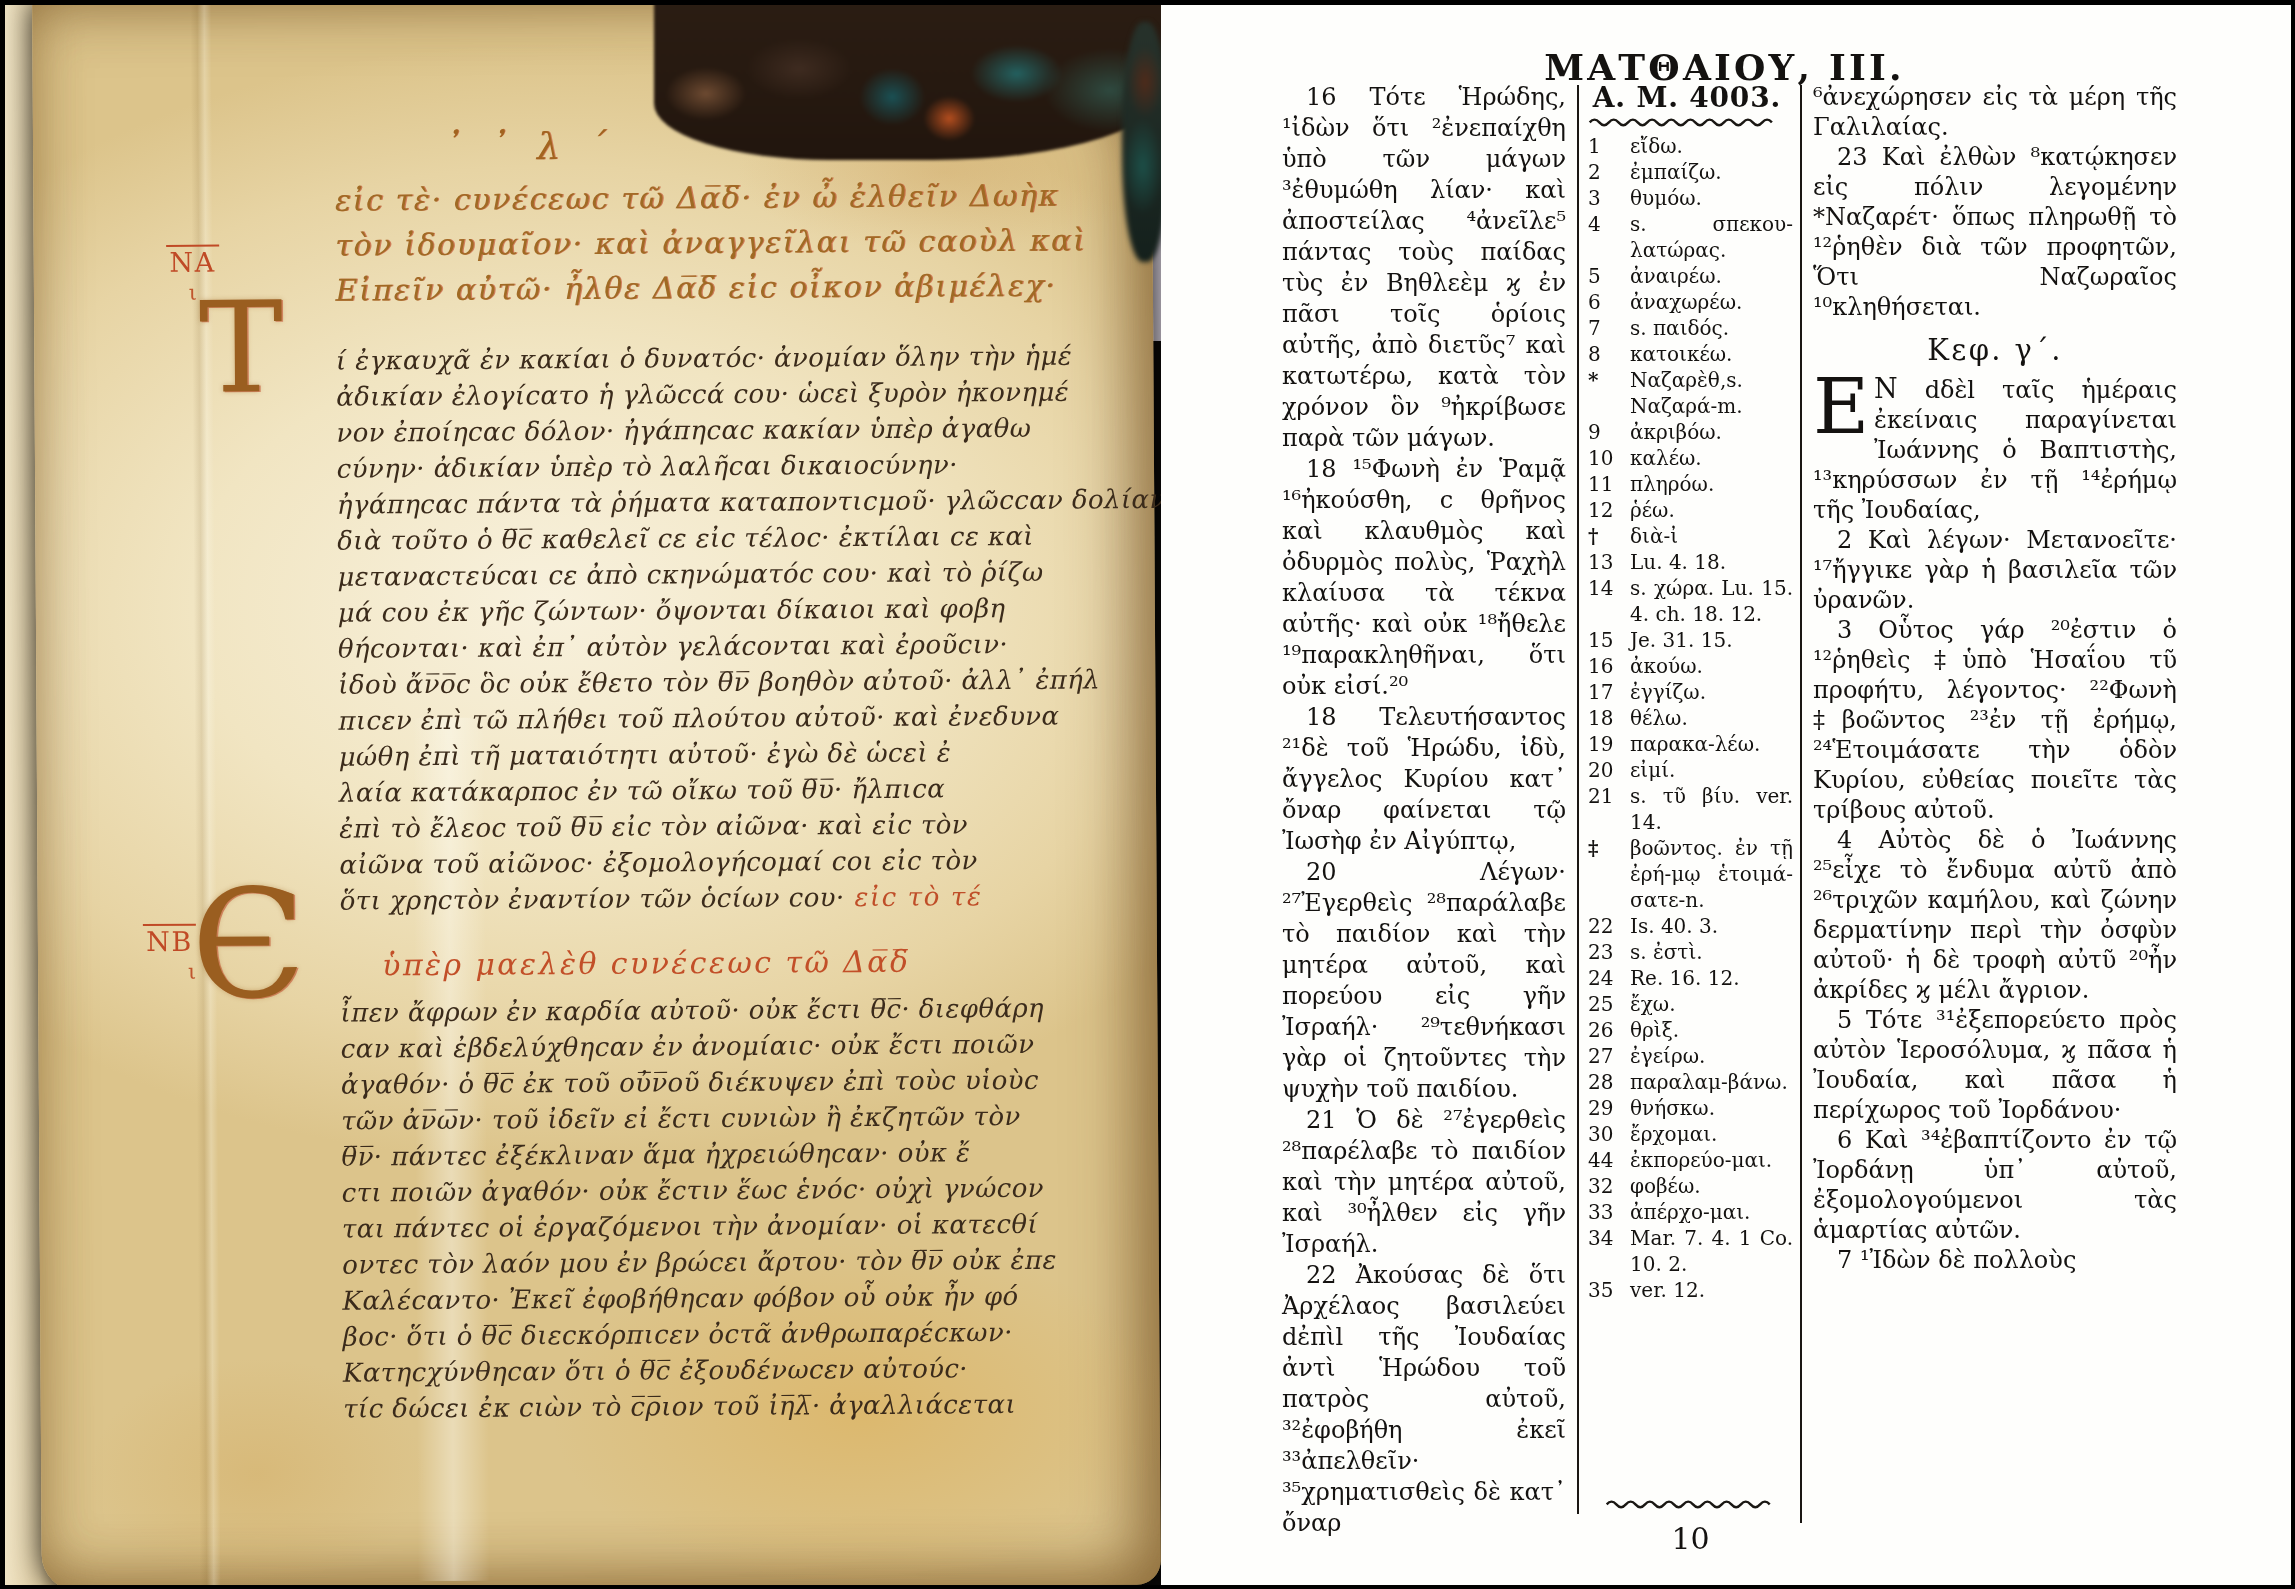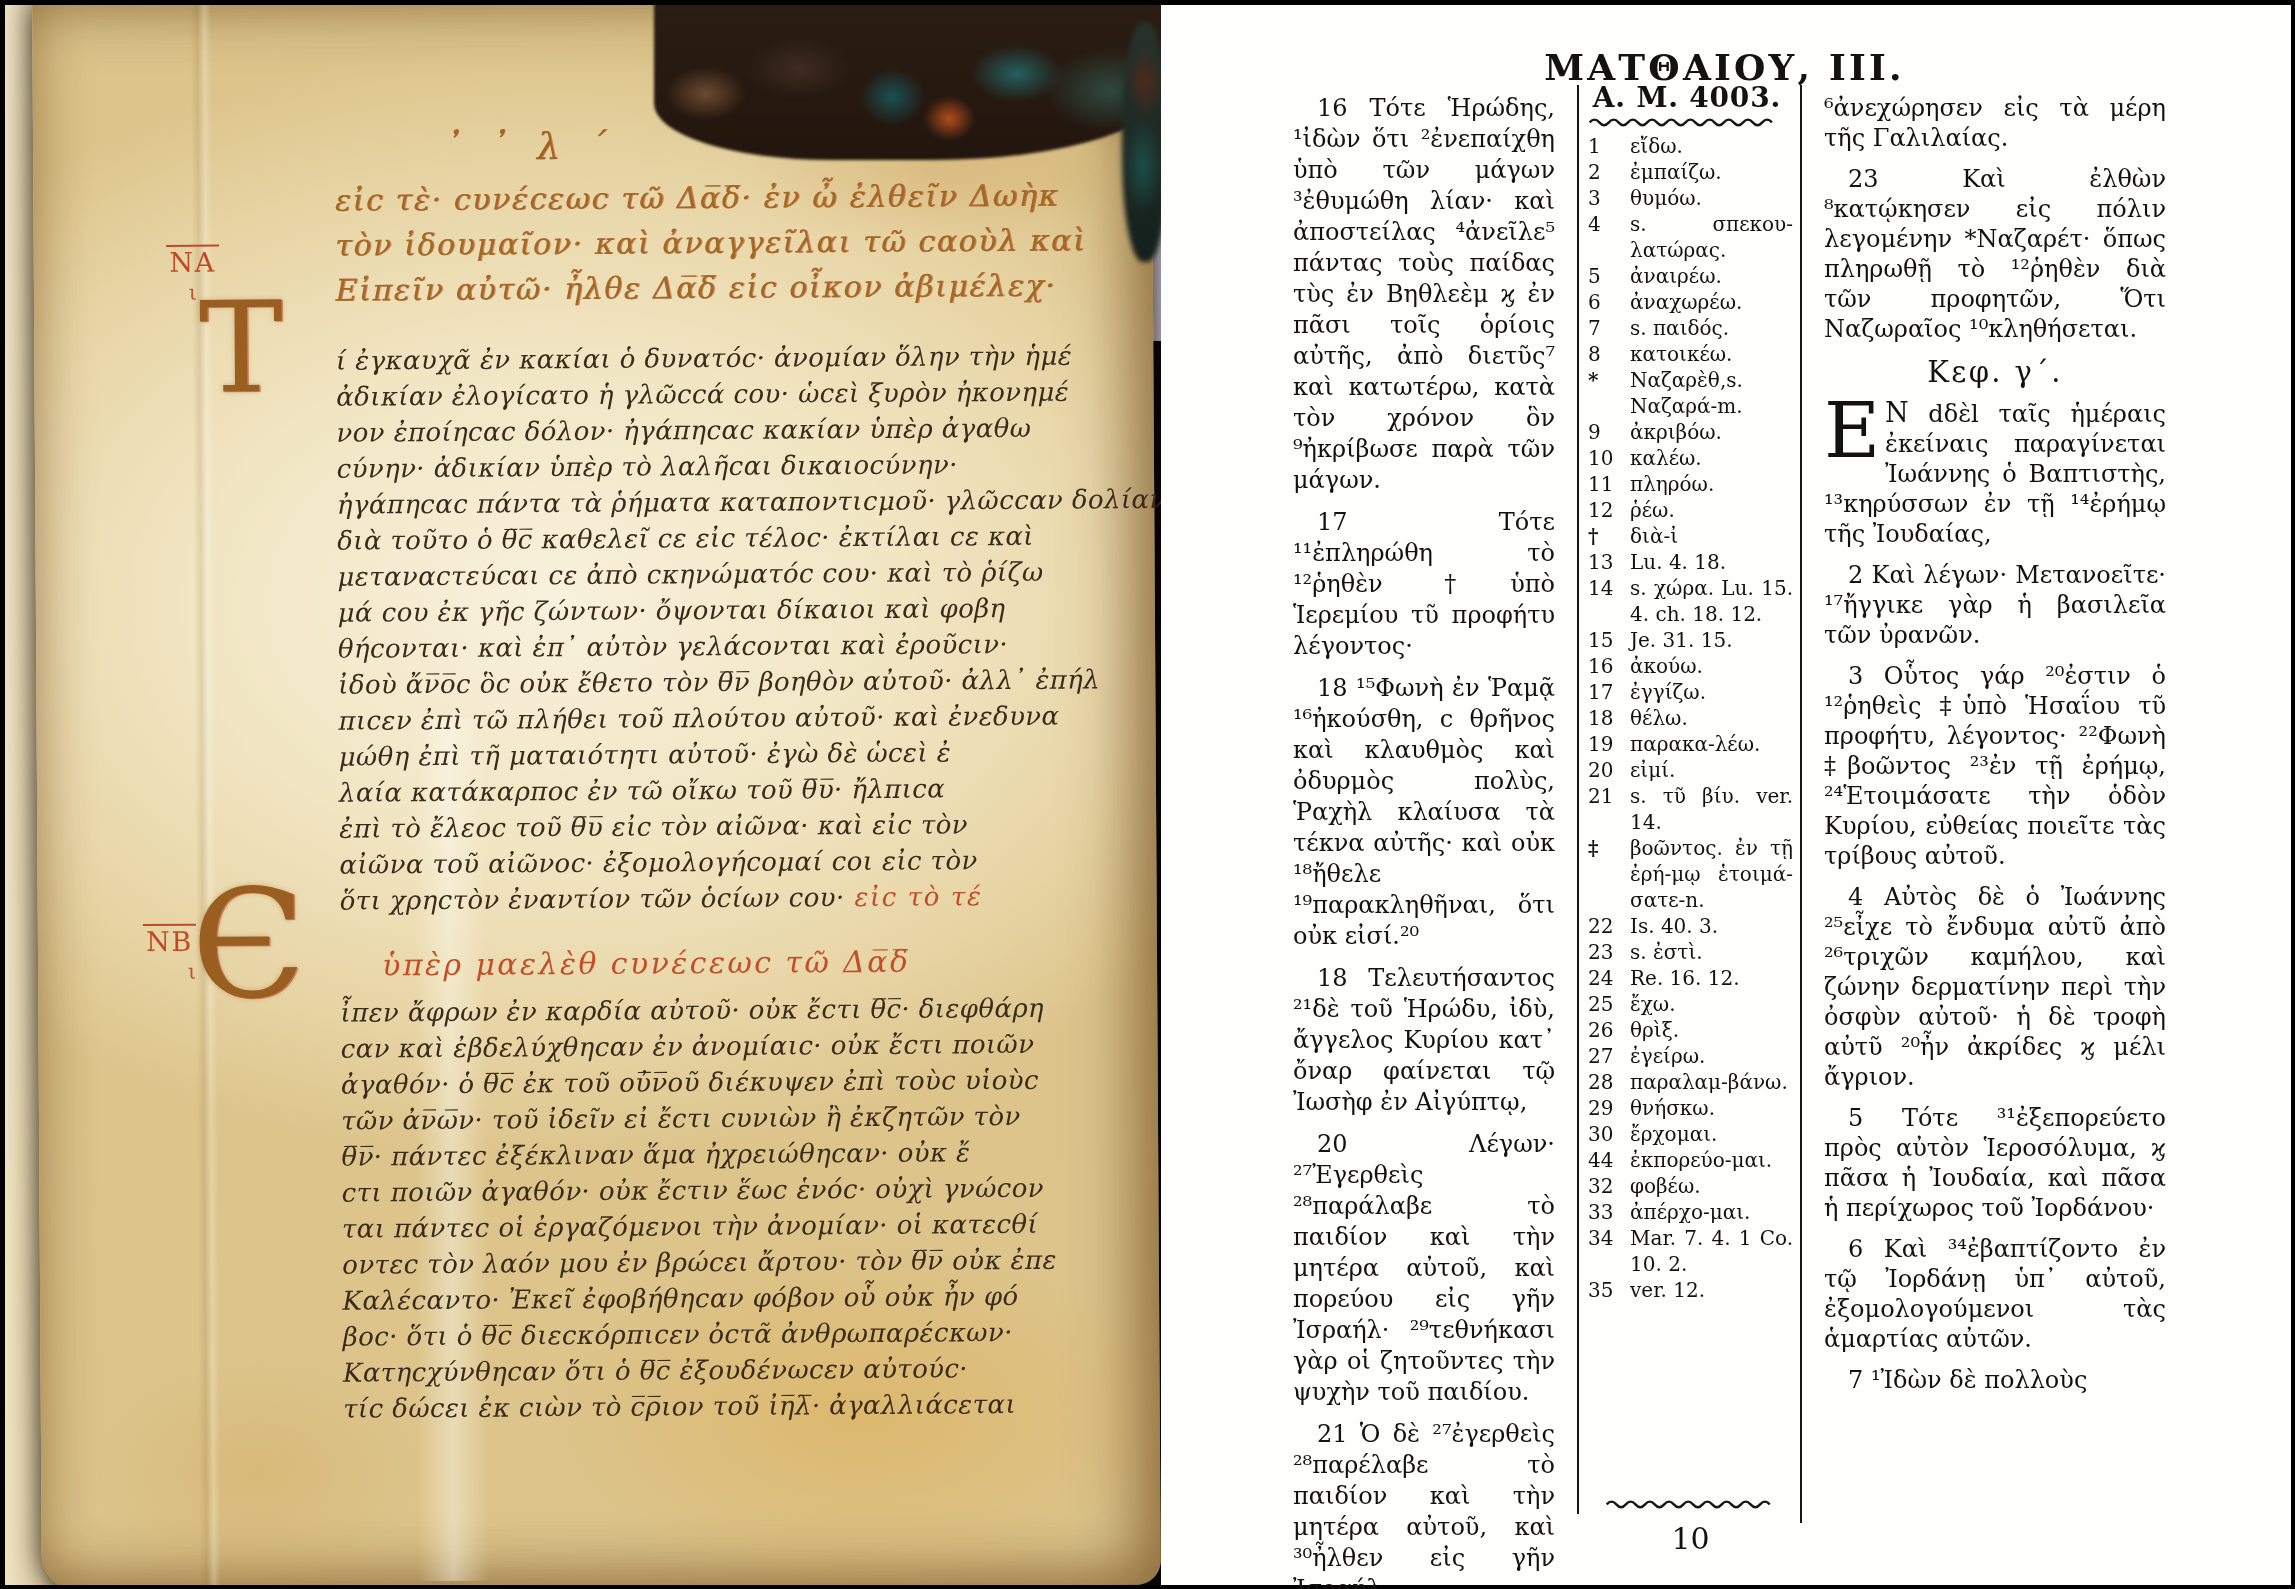--- a/index.html
+++ b/index.html
@@ -69,21 +69,21 @@
   .ms-rubric2{position:absolute;left:376px;top:941px;font-size:30px;letter-spacing:2.4px;
       color:#c24f28;white-space:nowrap;}
 
   
   .ppage{position:absolute;left:1161px;top:4.8px;width:1130px;height:1580px;background:#fefefc;color:#141210;}
   .ptitle{position:absolute;left:96px;top:21px;width:935px;text-align:center;
       font-size:36px;font-weight:bold;letter-spacing:3.2px;margin-top:20px;}
   .pcol{position:absolute;text-align:justify;}
   #pcol-left{left:121px;top:77px;width:284px;font-size:24px;line-height:31px;}
   #pcol-right{left:652px;top:77px;width:364px;font-size:24px;line-height:30px;}
-  .pverse{margin:11px;text-indent:24px;}
+  .pverse{margin:0;text-indent:24px;}
   .nodent{text-indent:0;}
   .vrule{position:absolute;width:2.4px;background:#1a1713;}
   #rule1{left:416px;top:80px;height:1429px;}
   #rule2{left:639px;top:80px;height:1438px;}
   #pcol-mid{left:427px;top:80px;width:205px;font-size:20px;line-height:26px;}
   .am{font-weight:bold;font-size:28px;letter-spacing:0.8px;text-align:left;padding-left:4.8px;}
   .squiggle{display:block;margin:4.8px 0 6.4px 0;}
   .mentry{display:flex;}
   .mnum{flex:none;width:42px;}
   .mnum.sym{font-weight:bold;}
@@ -166,21 +166,20 @@
           <div class="ms-line">τίϲ δώϲει ἐκ ϲιὼν τὸ ϲ̅ρ̅ιον τοῦ ἰη̅λ̅· ἀγαλλιάϲεται</div>
         </div>
     </div>
   </div>
 
   <div class="ppage">
     <div class="ptitle">ΜΑΤΘΑΙΟΥ, ΙΙΙ.</div>
 
     <div class="pcol" id="pcol-left">
         <p class="pverse">16 Τότε Ἡρώδης, ¹ἰδὼν ὅτι ²ἐνεπαίχθη ὑπὸ τῶν μάγων ³ἐθυμώθη λίαν· καὶ ἀποστείλας ⁴ἀνεῖλε⁵ πάντας τοὺς παίδας τὺς ἐν Βηθλεὲμ ϗ ἐν πᾶσι τοῖς ὁρίοις αὐτῆς, ἀπὸ διετῦς⁷ καὶ κατωτέρω, κατὰ τὸν χρόνον ὃν ⁹ἠκρίβωσε παρὰ τῶν μάγων.</p>
-        <p class="pverse">17 Τότε ¹¹ἐπληρώθη τὸ ¹²ῥηθὲν †ὑπὸ Ἱερεμίου τῦ προφήτυ λέγοντος·</p>
         <p class="pverse">18 ¹⁵Φωνὴ ἐν Ῥαμᾷ ¹⁶ἠκούσθη, c θρῆνος καὶ κλαυθμὸς καὶ ὀδυρμὸς πολὺς, Ῥαχὴλ κλαίυσα τὰ τέκνα αὐτῆς· καὶ οὐκ ¹⁸ἤθελε ¹⁹παρακληθῆναι, ὅτι οὐκ εἰσί.²⁰</p>
         <p class="pverse">18 Τελευτήσαντος ²¹δὲ τοῦ Ἡρώδυ, ἰδὺ, ἄγγελος Κυρίου κατ᾽ ὄναρ φαίνεται τῷ Ἰωσὴφ ἐν Αἰγύπτῳ,</p>
         <p class="pverse">20 Λέγων· ²⁷Ἐγερθεὶς ²⁸παράλαβε τὸ παιδίον καὶ τὴν μητέρα αὐτοῦ, καὶ πορεύου εἰς γῆν Ἰσραήλ· ²⁹τεθνήκασι γὰρ οἱ ζητοῦντες τὴν ψυχὴν τοῦ παιδίου.</p>
         <p class="pverse">21 Ὁ δὲ ²⁷ἐγερθεὶς ²⁸παρέλαβε τὸ παιδίον καὶ τὴν μητέρα αὐτοῦ, καὶ ³⁰ἦλθεν εἰς γῆν Ἰσραήλ.</p>
         <p class="pverse">22 Ἀκούσας δὲ ὅτι Ἀρχέλαος βασιλεύει dἐπὶl τῆς Ἰουδαίας ἀντὶ Ἡρώδου τοῦ πατρὸς αὐτοῦ, ³²ἐφοβήθη ἐκεῖ ³³ἀπελθεῖν· ³⁵χρηματισθεὶς δὲ κατ᾽ ὄναρ</p>
       </div>
 
     <div class="vrule" id="rule1"></div>
 
     <div class="pcol" id="pcol-mid">

